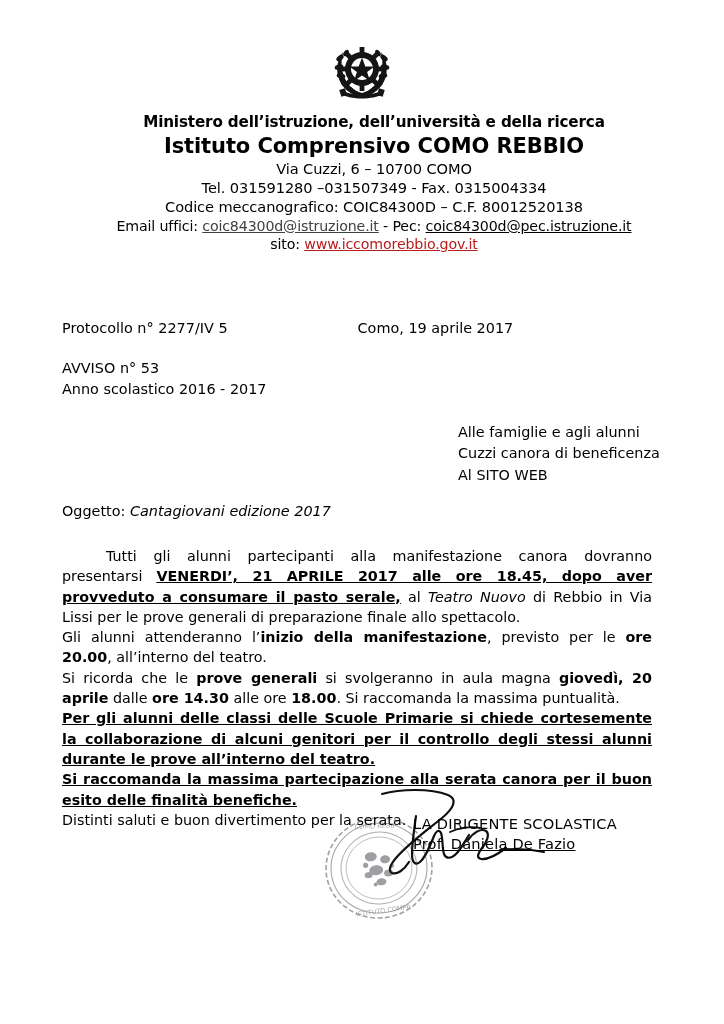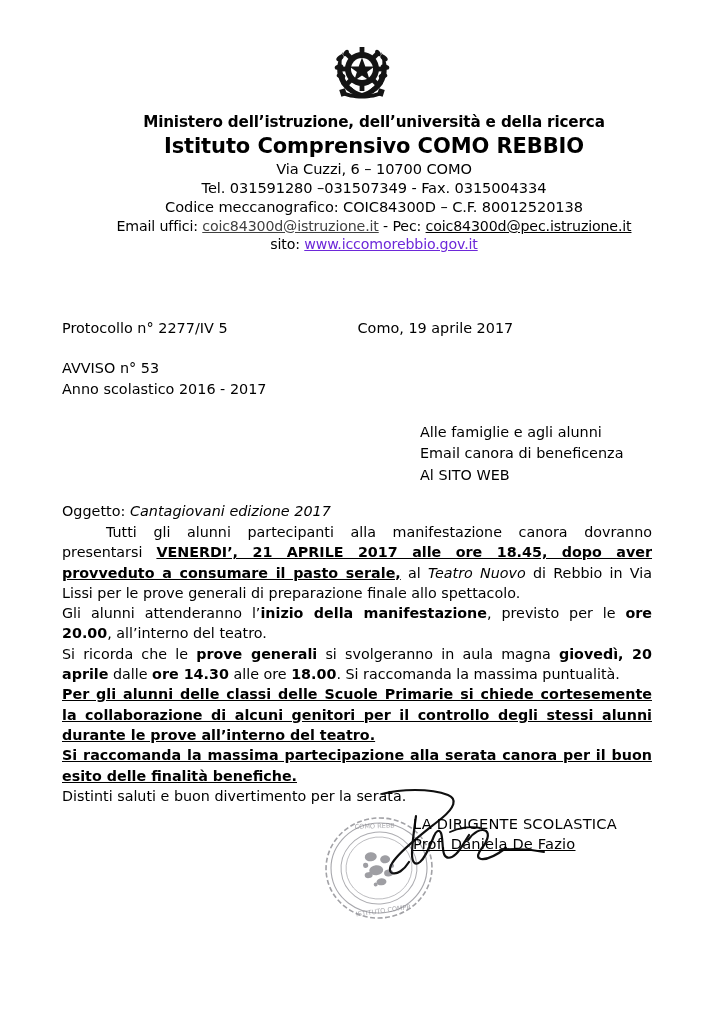--- a/index.html
+++ b/index.html
@@ -86,40 +86,40 @@
     top: 358px;
     left: 62px;
     font-size: 14.4px;
     line-height: 1.45;
   }
 
   
   .addressee {
     position: absolute;
     top: 422px;
-    left: 420px;
+    left: 458px;
     font-size: 14.4px;
     line-height: 1.48;
   }
 
   
   .oggetto {
     position: absolute;
     top: 503px;
     left: 62px;
     font-size: 14.4px;
   }
   .oggetto .subject {
     font-style: italic;
   }
 
   
   .body-text {
     position: absolute;
-    top: 522px;
+    top: 546px;
     left: 62px;
     width: 590px;
     font-size: 14.3px;
     line-height: 1.42;
     text-align: justify;
   }
   .body-text p {
     margin: 0;
   }
   .indent {
@@ -228,37 +228,37 @@
   <div class="letterhead">
     <div class="lh-l1">Ministero dell’istruzione, dell’università e della ricerca</div>
     <div class="lh-l2">Istituto Comprensivo  COMO REBBIO</div>
     <div class="lh-l3">Via Cuzzi,  6 – 10700 COMO</div>
     <div class="lh-l4">Tel. 031591280 –031507349  -   Fax. 0315004334</div>
     <div class="lh-l5">Codice meccanografico: COIC84300D – C.F. 80012520138</div>
     <div class="lh-l6">
       <span>Email uffici: </span><a class="lh-link" href="#" style="color:#404040;">coic84300d@istruzione.it</a><span>  -  </span><span>Pec: </span><a class="lh-link" href="#" style="color:#000;">coic84300d@pec.istruzione.it</a>
     </div>
     <div class="lh-l7">
-      <span>sito: </span><a class="lh-link" href="#" style="color:#6d28d9;">www.iccomorebbio.gov.it</a>
+      <span>sito: </span><a class="lh-link" href="#" style="color:#b91c1c;">www.iccomorebbio.gov.it</a>
     </div>
   </div>
 
   <div class="proto-row">
     <span class="proto-left">Protocollo n° 2277/IV 5</span>
     <span class="proto-right">Como, 19 aprile 2017</span>
   </div>
 
   <div class="avviso">
     <div>AVVISO n° 53</div>
     <div>Anno scolastico 2016 - 2017</div>
   </div>
 
   <div class="addressee">
     <div>Alle famiglie e agli alunni</div>
-    <div>Email canora di beneficenza</div>
+    <div>Cuzzi canora di beneficenza</div>
     <div>Al SITO WEB</div>
   </div>
 
   <div class="oggetto">
     <span>Oggetto: </span><span class="subject">Cantagiovani edizione 2017</span>
   </div>
 
   <div class="body-text">
 
     <p class="indent"><span>Tutti gli alunni partecipanti alla manifestazione canora dovranno presentarsi </span><span class="bu">VENERDI’, 21 APRILE 2017 alle ore 18.45, dopo aver provveduto a consumare il pasto serale,</span><span> al </span><span class="it">Teatro Nuovo</span><span> di Rebbio in Via Lissi per le prove generali di preparazione finale allo spettacolo.</span></p>

